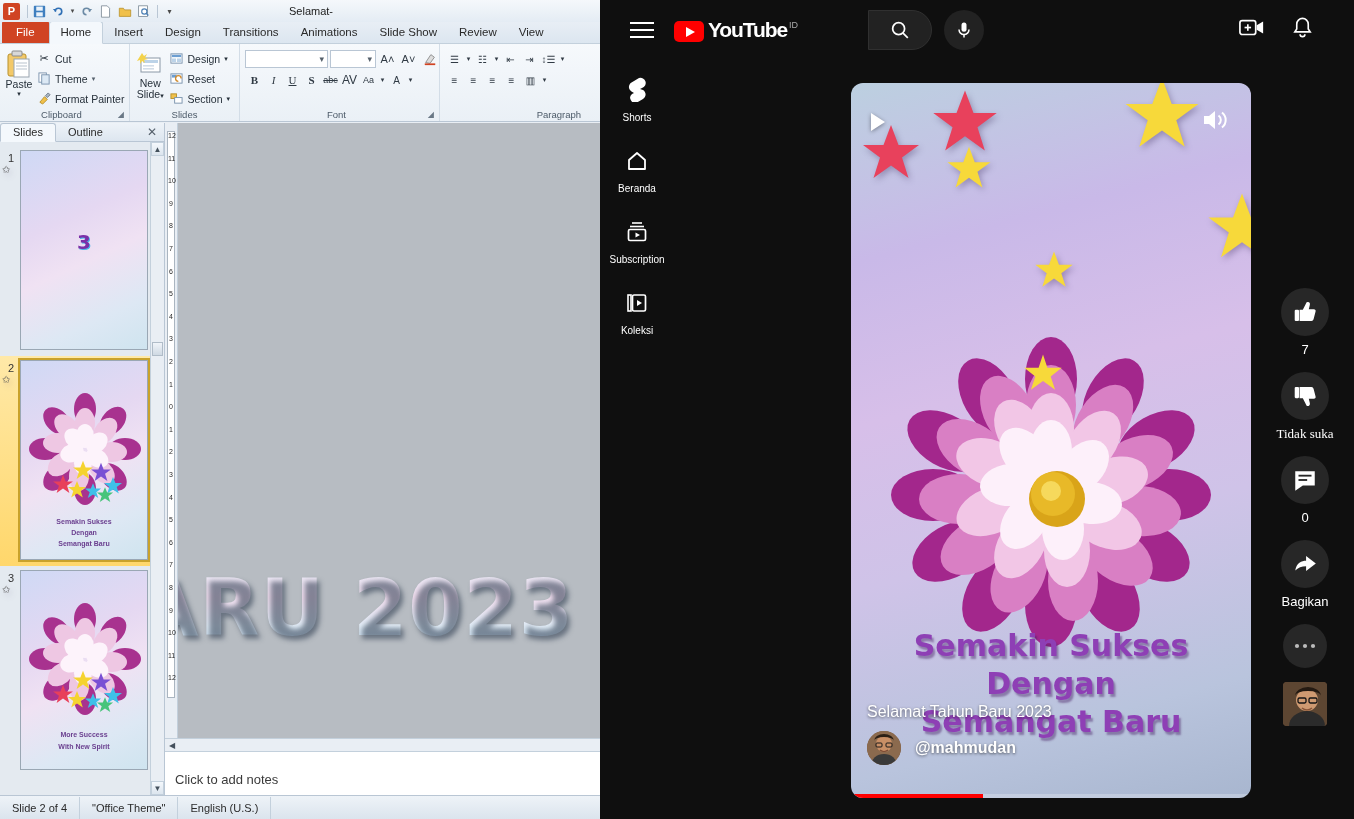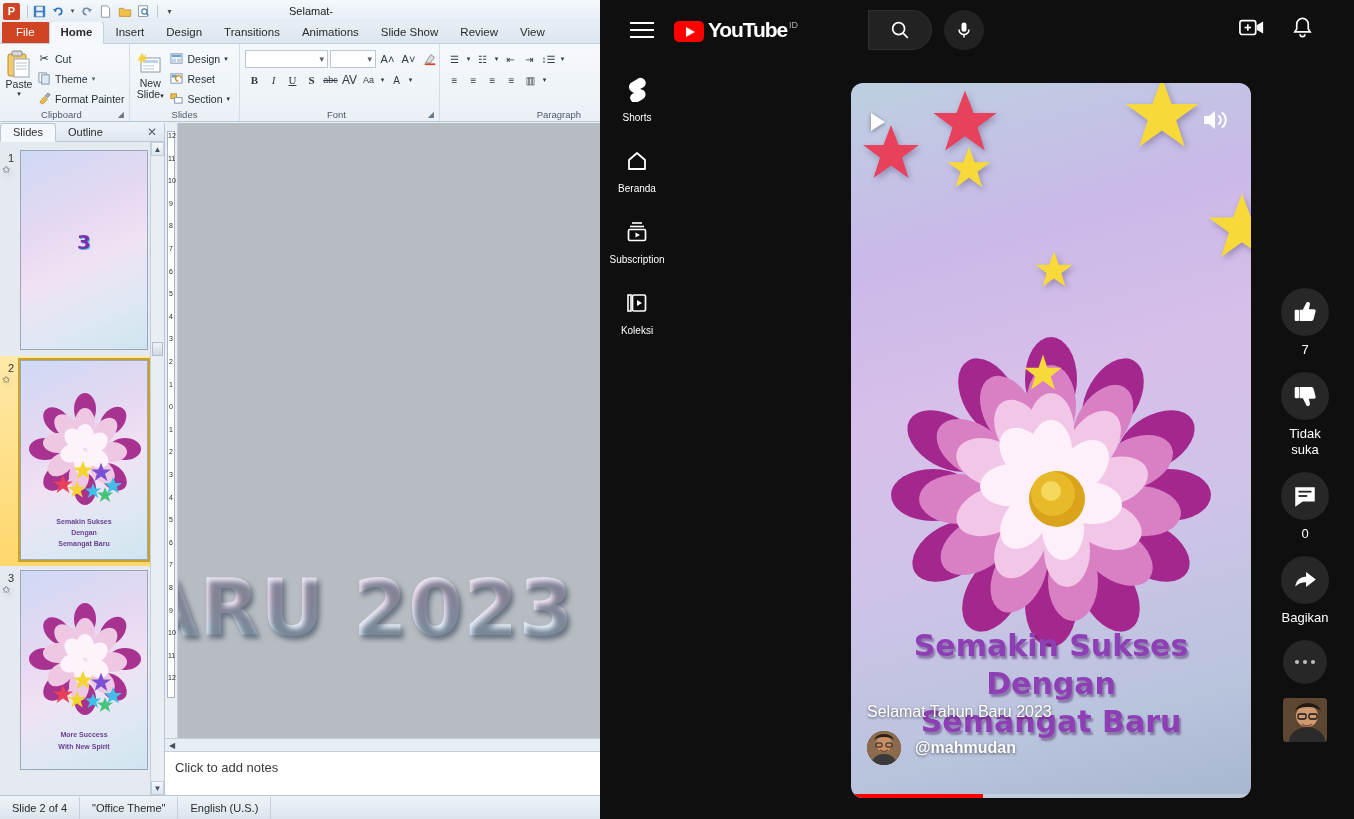--- a/index.html
+++ b/index.html
@@ -45,21 +45,21 @@
   .ppt-tab {
     font-size: 11.5px; color: #2a2a2a; padding: 3px 11px 4px;
     line-height: 14px; white-space: nowrap;
   }
   .ppt-tab.file {
     background: #d04423; color: #fff; padding: 4px 14px;
     border-radius: 2px 2px 0 0; font-weight: normal;
   }
   .ppt-tab.active {
     background: #f4f8fc; border: 1px solid #c3d0dc; border-bottom: 1px solid #f4f8fc;
-    border-radius: 3px 3px 0 0; margin-bottom: -1px; font-weight: bold;
+    border-radius: 3px 3px 0 0; margin-bottom: -1px;
   }
 
   .ribbon {
     height: 78px; background: linear-gradient(180deg,#f6f9fc 0%,#eaf0f6 100%);
     border-bottom: 1px solid #b9c6d4; display: flex; position: relative;
   }
   .rgroup { position: relative; padding: 2px 5px 0; display:flex; flex-direction:column;
             border-right: 1px solid #d3dde7; }
   .rgroup-body { flex: 1; display: flex; align-items: flex-start; padding-top:3px; }
   .rgroup-label {
@@ -133,21 +133,21 @@
     font-family:"DejaVu Sans", sans-serif;
     background: linear-gradient(180deg,#e6ecf7 0%,#f3dff0 38%,#e3eef8 70%,#bcd9ef 100%);
     -webkit-background-clip: text; background-clip:text; color:transparent;
     text-shadow: 3px 4px 5px rgba(40,55,75,.55);
     white-space:nowrap;
   }
   .hscroll { height:13px; background:#e9eef4; border-top:1px solid #c3d0dc; display:flex;
              align-items:center; }
   .hscroll-arrow { width:14px; text-align:center; font-size:8px; color:#44505c; }
   .notes {
-    height:44px; background:#fff; border-top:1px solid #c3d0dc; padding:8px 10px;
+    height:44px; background:#fff; border-top:1px solid #c3d0dc; padding:20px 10px;
     font-size:13px; color:#3a3a3a;
   }
 
   .statusbar {
     position:absolute; left:0; bottom:0; width:600px; height:24px;
     background: linear-gradient(180deg,#eef3f8,#dbe4ed); border-top:1px solid #b9c6d4;
     display:flex; align-items:center; font-size:11px; color:#2a2a2a;
   }
   .sb-cell { padding:0 12px; border-right:1px solid #c3d0dc; line-height:22px; }
 
@@ -855,21 +855,21 @@
       </div>
       <div class="act-label">7</div>
     </div>
     <div class="act">
       <div class="act-circle">
         <svg width="26" height="26" viewBox="0 0 24 24">
           <path d="M7 14 h3 l3.5 7 a2 2 0 0 0 3 -2.2 L15.5 14.5 H20 a1.8 1.8 0 0 0 1.7 -2.3 l-1.8 -7 a2 2 0 0 0 -1.9 -1.5 H7 Z" fill="#fff"></path>
           <rect x="2.5" y="3.7" width="4" height="10.3" rx="1" fill="#fff"></rect>
         </svg>
       </div>
-      <div class="act-label" style="max-width:58px;margin:6px auto 1px;">Tidak suka</div>
+      <div class="act-label" style="max-width:58px;margin:6px auto 1px;font-family:Liberation Serif, serif;">Tidak suka</div>
     </div>
     <div class="act">
       <div class="act-circle">
         <svg width="26" height="26" viewBox="0 0 24 24">
           <path d="M3 4 h18 v13 h-11 l-7 5 Z" fill="#fff"></path>
           <line x1="6" y1="8" x2="18" y2="8" stroke="#272727" stroke-width="1.7"></line>
           <line x1="6" y1="12" x2="14" y2="12" stroke="#272727" stroke-width="1.7"></line>
         </svg>
       </div>
       <div class="act-label">0</div>

